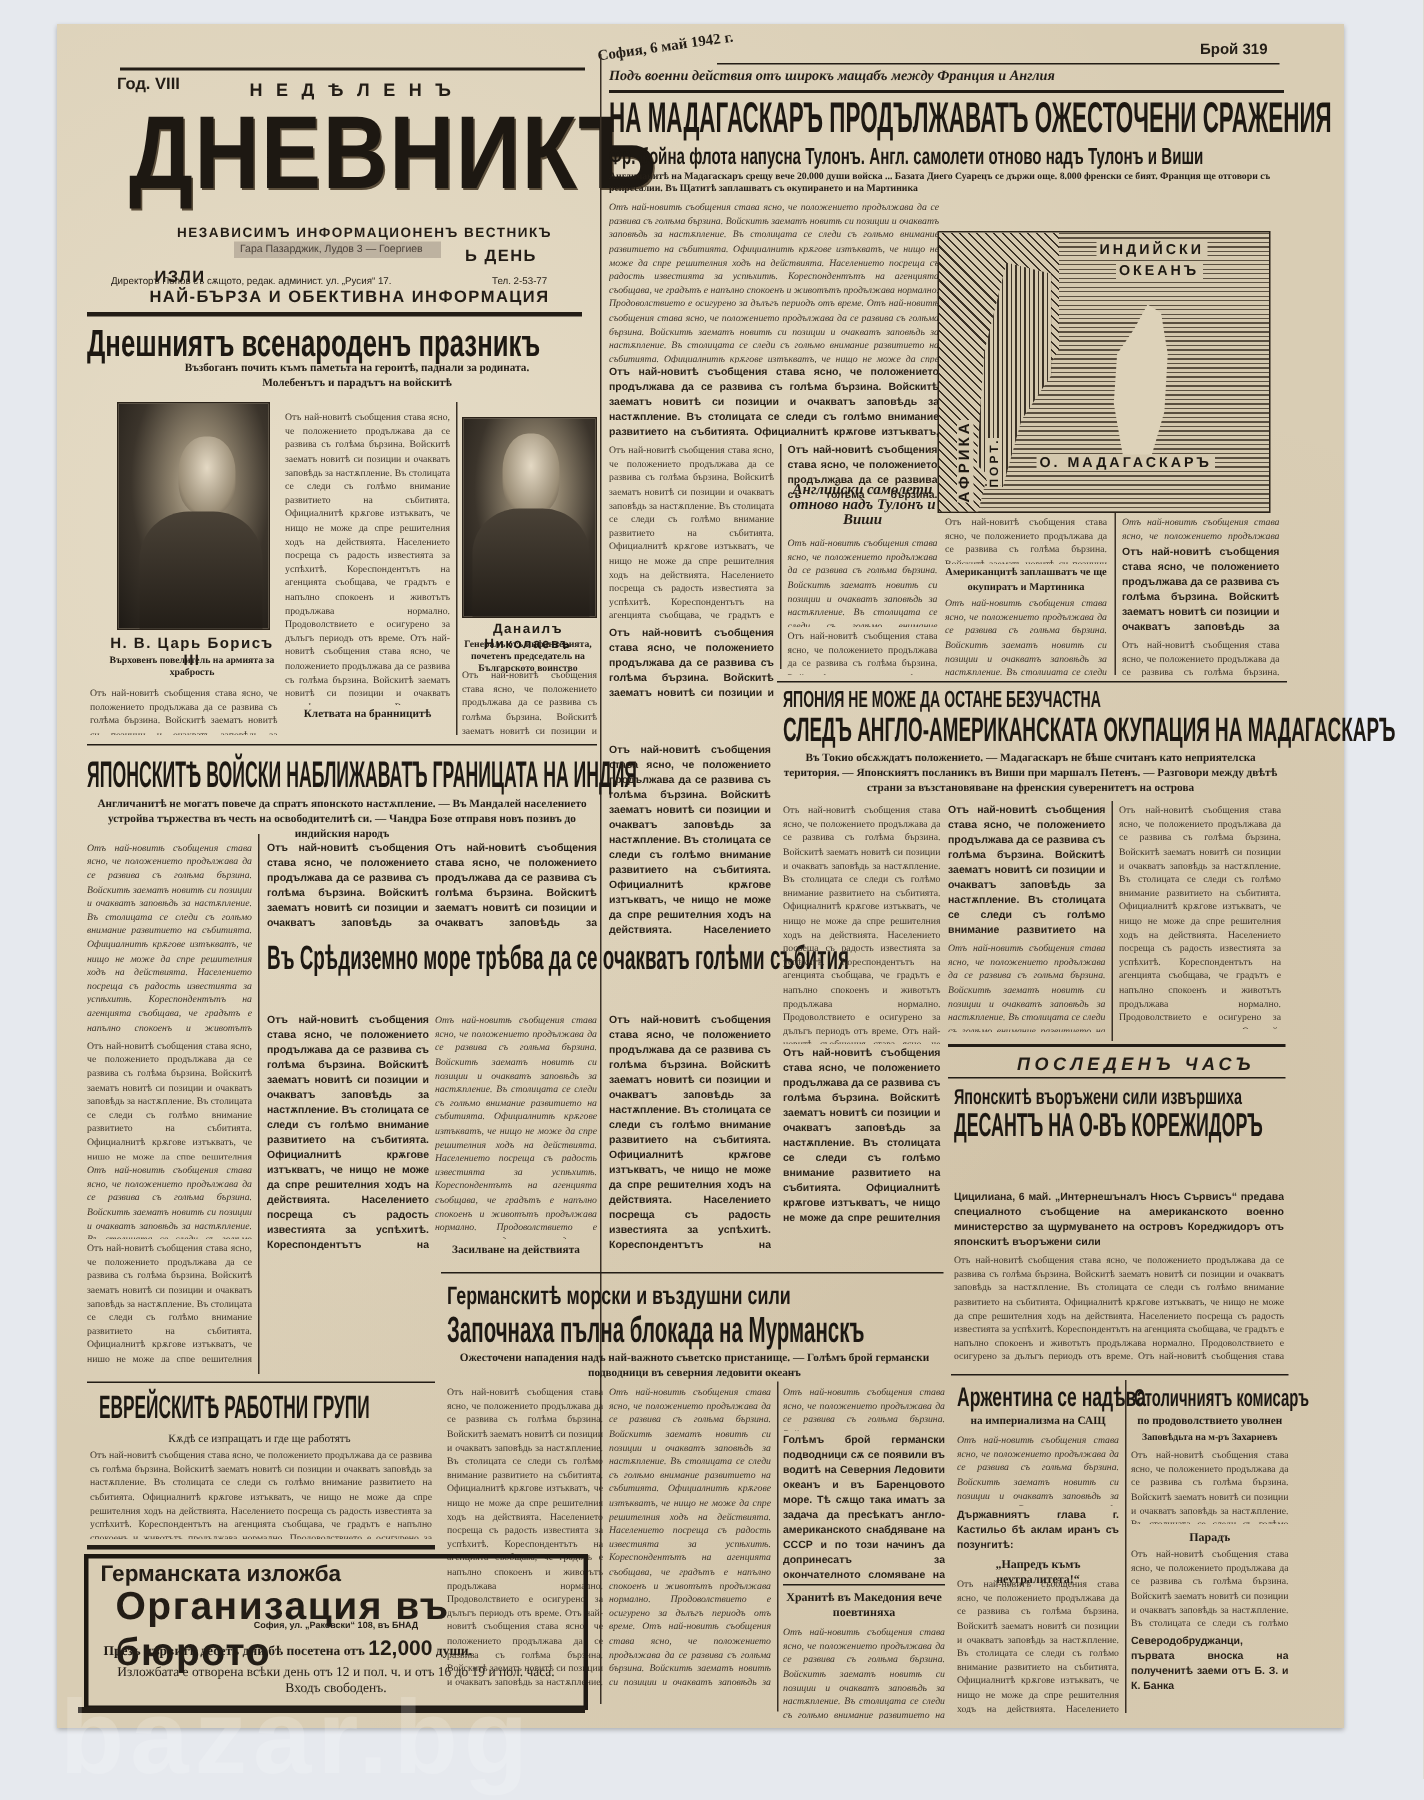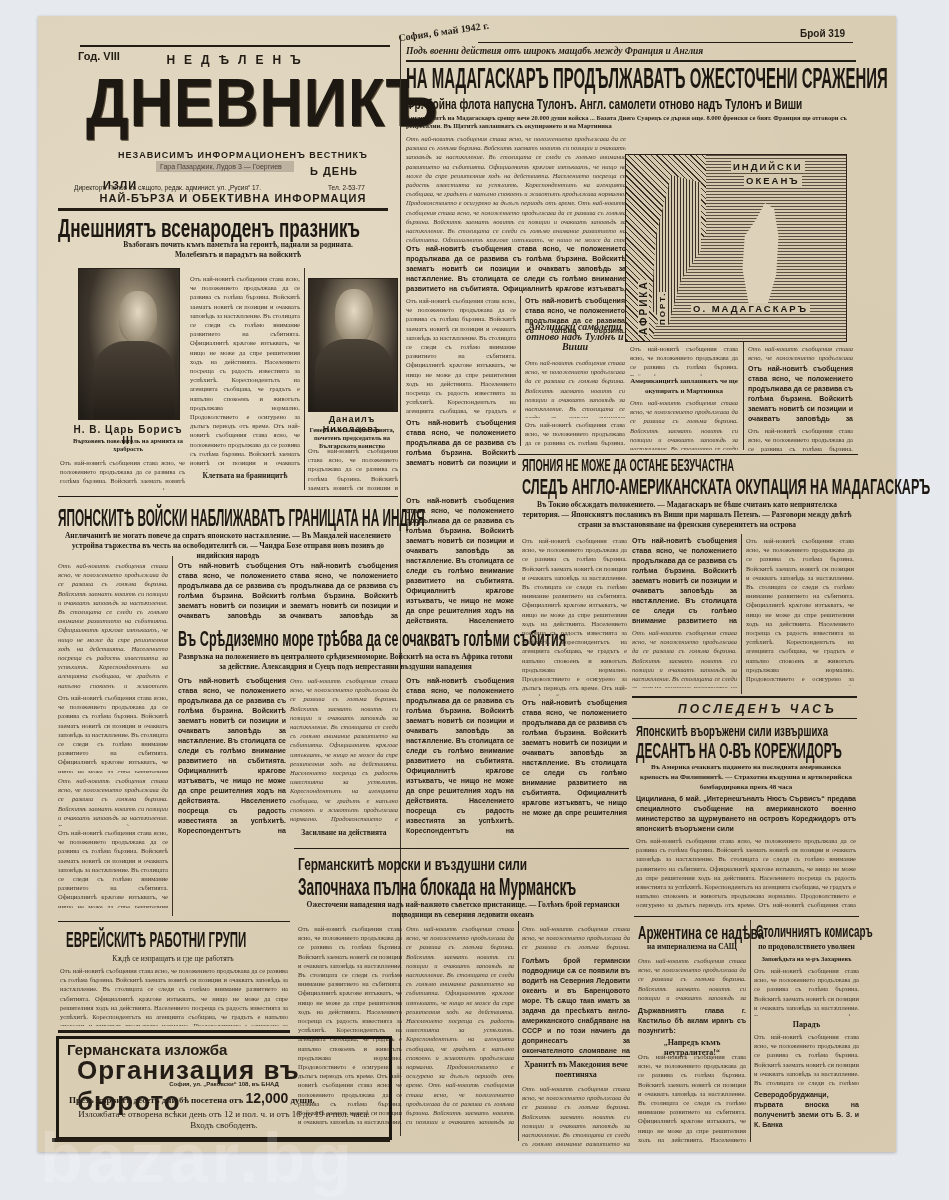--- a/index.html
+++ b/index.html
@@ -185,21 +185,20 @@
   <div class="abs deck" style="left:20px;top:515px;width:340px;">Англичанитѣ не могатъ повече да спратъ японското настѫпление. — Въ Мандалей населението устройва тържества въ честь на освободителитѣ си. — Чандра Бозе отправя новъ позивъ до индийския народъ</div>
   <div class="col ital" style="left:20px;top:545px;width:110px;height:130px;">Отъ най-новитѣ съобщения става ясно, че положението продължава да се развива съ голѣма бързина. Войскитѣ заематъ новитѣ си позиции и очакватъ заповѣдь за настѫпление. Въ столицата се следи съ голѣмо внимание развитието на събитията. Официалнитѣ крѫгове изтъкватъ, че нищо не може да спре решителния ходъ на действията. Населението посреща съ радость известията за успѣхитѣ. Кореспондентътъ на агенцията съобщава, че градътъ е напълно спокоенъ и животътъ продължава нормално. Продоволствието е осигурено за дълъгъ периодъ отъ време. Отъ най-новитѣ съобщения става ясно, че положението продължава да се развива съ голѣма бързина. Войскитѣ заематъ новитѣ си позиции и очакватъ заповѣдь за настѫпление. Въ столицата се следи съ голѣмо внимание развитието на събитията. Официалнитѣ крѫгове изтъкватъ, че нищо не може да спре решителния ходъ на действията. Населението посреща съ радость известията за успѣхитѣ. Кореспондентътъ на агенцията съобщава, че градътъ е напълно спокоенъ и животътъ продължава нормално. Продоволствието е осигурено за дълъгъ периодъ отъ време. Отъ най-новитѣ съобщения става ясно, че положението продължава да се развива съ голѣма бързина. Войскитѣ заематъ новитѣ си позиции и очакватъ заповѣдь за настѫпление. Въ столицата се следи съ голѣмо внимание развитието на събитията. Официалнитѣ крѫгове изтъкватъ, че нищо не може да спре решителния ходъ на действията. Населението посреща съ радость известията за успѣхитѣ. Кореспондентътъ на агенцията съобщава, че градътъ е напълно спокоенъ и животътъ продължава нормално. Продоволствието е осигурено за дълъгъ периодъ отъ време. Отъ най-новитѣ съобщения става ясно, че положението продължава да се развива съ голѣма бързина. Войскитѣ заематъ новитѣ си позиции и очакватъ заповѣдь за настѫпление. Въ столицата се следи съ голѣмо внимание развитието на събитията. Официалнитѣ крѫгове изтъкватъ, че нищо не може да спре решителния ходъ на действията. Населението посреща съ радость известията за успѣхитѣ. Кореспондентътъ на агенцията съобщава, че градътъ е напълно спокоенъ и животътъ продължава нормално. Продоволствието е осигурено за дълъгъ периодъ отъ време. </div>
   <div class="col" style="left:20px;top:677px;width:110px;height:80px;">Отъ най-новитѣ съобщения става ясно, че положението продължава да се развива съ голѣма бързина. Войскитѣ заематъ новитѣ си позиции и очакватъ заповѣдь за настѫпление. Въ столицата се следи съ голѣмо внимание развитието на събитията. Официалнитѣ крѫгове изтъкватъ, че нищо не може да спре решителния ходъ на действията. Населението посреща съ радость известията за успѣхитѣ. Кореспондентътъ на агенцията съобщава, че градътъ е напълно спокоенъ и животътъ продължава нормално. Продоволствието е осигурено за дълъгъ периодъ отъ време. Отъ най-новитѣ съобщения става ясно, че положението продължава да се развива съ голѣма бързина. Войскитѣ заематъ новитѣ си позиции и очакватъ заповѣдь за настѫпление. Въ столицата се следи съ голѣмо внимание развитието на събитията. Официалнитѣ крѫгове изтъкватъ, че нищо не може да спре решителния ходъ на действията. Населението посреща съ радость известията за успѣхитѣ. Кореспондентътъ на агенцията съобщава, че градътъ е напълно спокоенъ и животътъ продължава нормално. Продоволствието е осигурено за дълъгъ периодъ отъ време. Отъ най-новитѣ съобщения става ясно, че положението продължава да се развива съ голѣма бързина. Войскитѣ заематъ новитѣ си позиции и очакватъ заповѣдь за настѫпление. Въ столицата се следи съ голѣмо внимание развитието на събитията. Официалнитѣ крѫгове изтъкватъ, че нищо не може да спре решителния ходъ на действията. Населението посреща съ радость известията за успѣхитѣ. Кореспондентътъ на агенцията съобщава, че градътъ е напълно спокоенъ и животътъ продължава нормално. Продоволствието е осигурено за дълъгъ периодъ отъ време. Отъ най-новитѣ съобщения става ясно, че положението продължава да се развива съ голѣма бързина. Войскитѣ заематъ новитѣ си позиции и очакватъ заповѣдь за настѫпление. Въ столицата се следи съ голѣмо внимание развитието на събитията. Официалнитѣ крѫгове изтъкватъ, че нищо не може да спре решителния ходъ на действията. Населението посреща съ радость известията за успѣхитѣ. Кореспондентътъ на агенцията съобщава, че градътъ е напълно спокоенъ и животътъ продължава нормално. Продоволствието е осигурено за дълъгъ периодъ отъ време. </div>
   <div class="col ital" style="left:20px;top:760px;width:110px;height:50px;">Отъ най-новитѣ съобщения става ясно, че положението продължава да се развива съ голѣма бързина. Войскитѣ заематъ новитѣ си позиции и очакватъ заповѣдь за настѫпление. Въ столицата се следи съ голѣмо внимание развитието на събитията. Официалнитѣ крѫгове изтъкватъ, че нищо не може да спре решителния ходъ на действията. Населението посреща съ радость известията за успѣхитѣ. Кореспондентътъ на агенцията съобщава, че градътъ е напълно спокоенъ и животътъ продължава нормално. Продоволствието е осигурено за дълъгъ периодъ отъ време. Отъ най-новитѣ съобщения става ясно, че положението продължава да се развива съ голѣма бързина. Войскитѣ заематъ новитѣ си позиции и очакватъ заповѣдь за настѫпление. Въ столицата се следи съ голѣмо внимание развитието на събитията. Официалнитѣ крѫгове изтъкватъ, че нищо не може да спре решителния ходъ на действията. Населението посреща съ радость известията за успѣхитѣ. Кореспондентътъ на агенцията съобщава, че градътъ е напълно спокоенъ и животътъ продължава нормално. Продоволствието е осигурено за дълъгъ периодъ отъ време. Отъ най-новитѣ съобщения става ясно, че положението продължава да се развива съ голѣма бързина. Войскитѣ заематъ новитѣ си позиции и очакватъ заповѣдь за настѫпление. Въ столицата се следи съ голѣмо внимание развитието на събитията. Официалнитѣ крѫгове изтъкватъ, че нищо не може да спре решителния ходъ на действията. Населението посреща съ радость известията за успѣхитѣ. Кореспондентътъ на агенцията съобщава, че градътъ е напълно спокоенъ и животътъ продължава нормално. Продоволствието е осигурено за дълъгъ периодъ отъ време. Отъ най-новитѣ съобщения става ясно, че положението продължава да се развива съ голѣма бързина. Войскитѣ заематъ новитѣ си позиции и очакватъ заповѣдь за настѫпление. Въ столицата се следи съ голѣмо внимание развитието на събитията. Официалнитѣ крѫгове изтъкватъ, че нищо не може да спре решителния ходъ на действията. Населението посреща съ радость известията за успѣхитѣ. Кореспондентътъ на агенцията съобщава, че градътъ е напълно спокоенъ и животътъ продължава нормално. Продоволствието е осигурено за дълъгъ периодъ отъ време. </div>
   <div class="col" style="left:20px;top:812px;width:110px;height:80px;">Отъ най-новитѣ съобщения става ясно, че положението продължава да се развива съ голѣма бързина. Войскитѣ заематъ новитѣ си позиции и очакватъ заповѣдь за настѫпление. Въ столицата се следи съ голѣмо внимание развитието на събитията. Официалнитѣ крѫгове изтъкватъ, че нищо не може да спре решителния ходъ на действията. Населението посреща съ радость известията за успѣхитѣ. Кореспондентътъ на агенцията съобщава, че градътъ е напълно спокоенъ и животътъ продължава нормално. Продоволствието е осигурено за дълъгъ периодъ отъ време. Отъ най-новитѣ съобщения става ясно, че положението продължава да се развива съ голѣма бързина. Войскитѣ заематъ новитѣ си позиции и очакватъ заповѣдь за настѫпление. Въ столицата се следи съ голѣмо внимание развитието на събитията. Официалнитѣ крѫгове изтъкватъ, че нищо не може да спре решителния ходъ на действията. Населението посреща съ радость известията за успѣхитѣ. Кореспондентътъ на агенцията съобщава, че градътъ е напълно спокоенъ и животътъ продължава нормално. Продоволствието е осигурено за дълъгъ периодъ отъ време. Отъ най-новитѣ съобщения става ясно, че положението продължава да се развива съ голѣма бързина. Войскитѣ заематъ новитѣ си позиции и очакватъ заповѣдь за настѫпление. Въ столицата се следи съ голѣмо внимание развитието на събитията. Официалнитѣ крѫгове изтъкватъ, че нищо не може да спре решителния ходъ на действията. Населението посреща съ радость известията за успѣхитѣ. Кореспондентътъ на агенцията съобщава, че градътъ е напълно спокоенъ и животътъ продължава нормално. Продоволствието е осигурено за дълъгъ периодъ отъ време. Отъ най-новитѣ съобщения става ясно, че положението продължава да се развива съ голѣма бързина. Войскитѣ заематъ новитѣ си позиции и очакватъ заповѣдь за настѫпление. Въ столицата се следи съ голѣмо внимание развитието на събитията. Официалнитѣ крѫгове изтъкватъ, че нищо не може да спре решителния ходъ на действията. Населението посреща съ радость известията за успѣхитѣ. Кореспондентътъ на агенцията съобщава, че градътъ е напълно спокоенъ и животътъ продължава нормално. Продоволствието е осигурено за дълъгъ периодъ отъ време. </div>
   <div class="col bold" style="left:140px;top:545px;width:108px;height:60px;">Отъ най-новитѣ съобщения става ясно, че положението продължава да се развива съ голѣма бързина. Войскитѣ заематъ новитѣ си позиции и очакватъ заповѣдь за настѫпление. Въ столицата се следи съ голѣмо внимание развитието на събитията. Официалнитѣ крѫгове изтъкватъ, че нищо не може да спре решителния ходъ на действията. Населението посреща съ радость известията за успѣхитѣ. Кореспондентътъ на агенцията съобщава, че градътъ е напълно спокоенъ и животътъ продължава нормално. Продоволствието е осигурено за дълъгъ периодъ отъ време. Отъ най-новитѣ съобщения става ясно, че положението продължава да се развива съ голѣма бързина. Войскитѣ заематъ новитѣ си позиции и очакватъ заповѣдь за настѫпление. Въ столицата се следи съ голѣмо внимание развитието на събитията. Официалнитѣ крѫгове изтъкватъ, че нищо не може да спре решителния ходъ на действията. Населението посреща съ радость известията за успѣхитѣ. Кореспондентътъ на агенцията съобщава, че градътъ е напълно спокоенъ и животътъ продължава нормално. Продоволствието е осигурено за дълъгъ периодъ отъ време. Отъ най-новитѣ съобщения става ясно, че положението продължава да се развива съ голѣма бързина. Войскитѣ заематъ новитѣ си позиции и очакватъ заповѣдь за настѫпление. Въ столицата се следи съ голѣмо внимание развитието на събитията. Официалнитѣ крѫгове изтъкватъ, че нищо не може да спре решителния ходъ на действията. Населението посреща съ радость известията за успѣхитѣ. Кореспондентътъ на агенцията съобщава, че градътъ е напълно спокоенъ и животътъ продължава нормално. Продоволствието е осигурено за дълъгъ периодъ отъ време. Отъ най-новитѣ съобщения става ясно, че положението продължава да се развива съ голѣма бързина. Войскитѣ заематъ новитѣ си позиции и очакватъ заповѣдь за настѫпление. Въ столицата се следи съ голѣмо внимание развитието на събитията. Официалнитѣ крѫгове изтъкватъ, че нищо не може да спре решителния ходъ на действията. Населението посреща съ радость известията за успѣхитѣ. Кореспондентътъ на агенцията съобщава, че градътъ е напълно спокоенъ и животътъ продължава нормално. Продоволствието е осигурено за дълъгъ периодъ отъ време. </div>
   <div class="col bold" style="left:252px;top:545px;width:108px;height:60px;">Отъ най-новитѣ съобщения става ясно, че положението продължава да се развива съ голѣма бързина. Войскитѣ заематъ новитѣ си позиции и очакватъ заповѣдь за настѫпление. Въ столицата се следи съ голѣмо внимание развитието на събитията. Официалнитѣ крѫгове изтъкватъ, че нищо не може да спре решителния ходъ на действията. Населението посреща съ радость известията за успѣхитѣ. Кореспондентътъ на агенцията съобщава, че градътъ е напълно спокоенъ и животътъ продължава нормално. Продоволствието е осигурено за дълъгъ периодъ отъ време. Отъ най-новитѣ съобщения става ясно, че положението продължава да се развива съ голѣма бързина. Войскитѣ заематъ новитѣ си позиции и очакватъ заповѣдь за настѫпление. Въ столицата се следи съ голѣмо внимание развитието на събитията. Официалнитѣ крѫгове изтъкватъ, че нищо не може да спре решителния ходъ на действията. Населението посреща съ радость известията за успѣхитѣ. Кореспондентътъ на агенцията съобщава, че градътъ е напълно спокоенъ и животътъ продължава нормално. Продоволствието е осигурено за дълъгъ периодъ отъ време. Отъ най-новитѣ съобщения става ясно, че положението продължава да се развива съ голѣма бързина. Войскитѣ заематъ новитѣ си позиции и очакватъ заповѣдь за настѫпление. Въ столицата се следи съ голѣмо внимание развитието на събитията. Официалнитѣ крѫгове изтъкватъ, че нищо не може да спре решителния ходъ на действията. Населението посреща съ радость известията за успѣхитѣ. Кореспондентътъ на агенцията съобщава, че градътъ е напълно спокоенъ и животътъ продължава нормално. Продоволствието е осигурено за дълъгъ периодъ отъ време. Отъ най-новитѣ съобщения става ясно, че положението продължава да се развива съ голѣма бързина. Войскитѣ заематъ новитѣ си позиции и очакватъ заповѣдь за настѫпление. Въ столицата се следи съ голѣмо внимание развитието на събитията. Официалнитѣ крѫгове изтъкватъ, че нищо не може да спре решителния ходъ на действията. Населението посреща съ радость известията за успѣхитѣ. Кореспондентътъ на агенцията съобщава, че градътъ е напълно спокоенъ и животътъ продължава нормално. Продоволствието е осигурено за дълъгъ периодъ отъ време. </div>
   <div class="vrule" style="left:134px;top:540px;height:360px;"></div>
 
   <div class="abs hl-cond" style="left:140px;top:610px;font-size:18px;transform:scaleX(0.7) scaleY(1.25);">Въ Срѣдиземно море трѣбва да се очакватъ голѣми събития</div>
-  <div class="abs deck" style="left:140px;top:636px;width:335px;">Развръзка на положението въ централното срѣдиземноморие. Войскитѣ на оста въ Африка готови за действие. Александрия и Суецъ подъ непрестанни въздушни нападения</div>
   <div class="col bold" style="left:140px;top:660px;width:108px;height:160px;">Отъ най-новитѣ съобщения става ясно, че положението продължава да се развива съ голѣма бързина. Войскитѣ заематъ новитѣ си позиции и очакватъ заповѣдь за настѫпление. Въ столицата се следи съ голѣмо внимание развитието на събитията. Официалнитѣ крѫгове изтъкватъ, че нищо не може да спре решителния ходъ на действията. Населението посреща съ радость известията за успѣхитѣ. Кореспондентътъ на агенцията съобщава, че градътъ е напълно спокоенъ и животътъ продължава нормално. Продоволствието е осигурено за дълъгъ периодъ отъ време. Отъ най-новитѣ съобщения става ясно, че положението продължава да се развива съ голѣма бързина. Войскитѣ заематъ новитѣ си позиции и очакватъ заповѣдь за настѫпление. Въ столицата се следи съ голѣмо внимание развитието на събитията. Официалнитѣ крѫгове изтъкватъ, че нищо не може да спре решителния ходъ на действията. Населението посреща съ радость известията за успѣхитѣ. Кореспондентътъ на агенцията съобщава, че градътъ е напълно спокоенъ и животътъ продължава нормално. Продоволствието е осигурено за дълъгъ периодъ отъ време. Отъ най-новитѣ съобщения става ясно, че положението продължава да се развива съ голѣма бързина. Войскитѣ заематъ новитѣ си позиции и очакватъ заповѣдь за настѫпление. Въ столицата се следи съ голѣмо внимание развитието на събитията. Официалнитѣ крѫгове изтъкватъ, че нищо не може да спре решителния ходъ на действията. Населението посреща съ радость известията за успѣхитѣ. Кореспондентътъ на агенцията съобщава, че градътъ е напълно спокоенъ и животътъ продължава нормално. Продоволствието е осигурено за дълъгъ периодъ отъ време. Отъ най-новитѣ съобщения става ясно, че положението продължава да се развива съ голѣма бързина. Войскитѣ заематъ новитѣ си позиции и очакватъ заповѣдь за настѫпление. Въ столицата се следи съ голѣмо внимание развитието на събитията. Официалнитѣ крѫгове изтъкватъ, че нищо не може да спре решителния ходъ на действията. Населението посреща съ радость известията за успѣхитѣ. Кореспондентътъ на агенцията съобщава, че градътъ е напълно спокоенъ и животътъ продължава нормално. Продоволствието е осигурено за дълъгъ периодъ отъ време. </div>
   <div class="col ital" style="left:252px;top:660px;width:108px;height:150px;">Отъ най-новитѣ съобщения става ясно, че положението продължава да се развива съ голѣма бързина. Войскитѣ заематъ новитѣ си позиции и очакватъ заповѣдь за настѫпление. Въ столицата се следи съ голѣмо внимание развитието на събитията. Официалнитѣ крѫгове изтъкватъ, че нищо не може да спре решителния ходъ на действията. Населението посреща съ радость известията за успѣхитѣ. Кореспондентътъ на агенцията съобщава, че градътъ е напълно спокоенъ и животътъ продължава нормално. Продоволствието е осигурено за дълъгъ периодъ отъ време. Отъ най-новитѣ съобщения става ясно, че положението продължава да се развива съ голѣма бързина. Войскитѣ заематъ новитѣ си позиции и очакватъ заповѣдь за настѫпление. Въ столицата се следи съ голѣмо внимание развитието на събитията. Официалнитѣ крѫгове изтъкватъ, че нищо не може да спре решителния ходъ на действията. Населението посреща съ радость известията за успѣхитѣ. Кореспондентътъ на агенцията съобщава, че градътъ е напълно спокоенъ и животътъ продължава нормално. Продоволствието е осигурено за дълъгъ периодъ отъ време. Отъ най-новитѣ съобщения става ясно, че положението продължава да се развива съ голѣма бързина. Войскитѣ заематъ новитѣ си позиции и очакватъ заповѣдь за настѫпление. Въ столицата се следи съ голѣмо внимание развитието на събитията. Официалнитѣ крѫгове изтъкватъ, че нищо не може да спре решителния ходъ на действията. Населението посреща съ радость известията за успѣхитѣ. Кореспондентътъ на агенцията съобщава, че градътъ е напълно спокоенъ и животътъ продължава нормално. Продоволствието е осигурено за дълъгъ периодъ отъ време. Отъ най-новитѣ съобщения става ясно, че положението продължава да се развива съ голѣма бързина. Войскитѣ заематъ новитѣ си позиции и очакватъ заповѣдь за настѫпление. Въ столицата се следи съ голѣмо внимание развитието на събитията. Официалнитѣ крѫгове изтъкватъ, че нищо не може да спре решителния ходъ на действията. Населението посреща съ радость известията за успѣхитѣ. Кореспондентътъ на агенцията съобщава, че градътъ е напълно спокоенъ и животътъ продължава нормално. Продоволствието е осигурено за дълъгъ периодъ отъ време. </div>
   <div class="abs deck" style="left:252px;top:812px;width:108px;font-size:7.5px;">Засилване на действията</div>
   <div class="col bold" style="left:368px;top:660px;width:108px;height:160px;">Отъ най-новитѣ съобщения става ясно, че положението продължава да се развива съ голѣма бързина. Войскитѣ заематъ новитѣ си позиции и очакватъ заповѣдь за настѫпление. Въ столицата се следи съ голѣмо внимание развитието на събитията. Официалнитѣ крѫгове изтъкватъ, че нищо не може да спре решителния ходъ на действията. Населението посреща съ радость известията за успѣхитѣ. Кореспондентътъ на агенцията съобщава, че градътъ е напълно спокоенъ и животътъ продължава нормално. Продоволствието е осигурено за дълъгъ периодъ отъ време. Отъ най-новитѣ съобщения става ясно, че положението продължава да се развива съ голѣма бързина. Войскитѣ заематъ новитѣ си позиции и очакватъ заповѣдь за настѫпление. Въ столицата се следи съ голѣмо внимание развитието на събитията. Официалнитѣ крѫгове изтъкватъ, че нищо не може да спре решителния ходъ на действията. Населението посреща съ радость известията за успѣхитѣ. Кореспондентътъ на агенцията съобщава, че градътъ е напълно спокоенъ и животътъ продължава нормално. Продоволствието е осигурено за дълъгъ периодъ отъ време. Отъ най-новитѣ съобщения става ясно, че положението продължава да се развива съ голѣма бързина. Войскитѣ заематъ новитѣ си позиции и очакватъ заповѣдь за настѫпление. Въ столицата се следи съ голѣмо внимание развитието на събитията. Официалнитѣ крѫгове изтъкватъ, че нищо не може да спре решителния ходъ на действията. Населението посреща съ радость известията за успѣхитѣ. Кореспондентътъ на агенцията съобщава, че градътъ е напълно спокоенъ и животътъ продължава нормално. Продоволствието е осигурено за дълъгъ периодъ отъ време. Отъ най-новитѣ съобщения става ясно, че положението продължава да се развива съ голѣма бързина. Войскитѣ заематъ новитѣ си позиции и очакватъ заповѣдь за настѫпление. Въ столицата се следи съ голѣмо внимание развитието на събитията. Официалнитѣ крѫгове изтъкватъ, че нищо не може да спре решителния ходъ на действията. Населението посреща съ радость известията за успѣхитѣ. Кореспондентътъ на агенцията съобщава, че градътъ е напълно спокоенъ и животътъ продължава нормално. Продоволствието е осигурено за дълъгъ периодъ отъ време. </div>
 
   <div class="col bold" style="left:368px;top:480px;width:108px;height:128px;">Отъ най-новитѣ съобщения става ясно, че положението продължава да се развива съ голѣма бързина. Войскитѣ заематъ новитѣ си позиции и очакватъ заповѣдь за настѫпление. Въ столицата се следи съ голѣмо внимание развитието на събитията. Официалнитѣ крѫгове изтъкватъ, че нищо не може да спре решителния ходъ на действията. Населението посреща съ радость известията за успѣхитѣ. Кореспондентътъ на агенцията съобщава, че градътъ е напълно спокоенъ и животътъ продължава нормално. Продоволствието е осигурено за дълъгъ периодъ отъ време. Отъ най-новитѣ съобщения става ясно, че положението продължава да се развива съ голѣма бързина. Войскитѣ заематъ новитѣ си позиции и очакватъ заповѣдь за настѫпление. Въ столицата се следи съ голѣмо внимание развитието на събитията. Официалнитѣ крѫгове изтъкватъ, че нищо не може да спре решителния ходъ на действията. Населението посреща съ радость известията за успѣхитѣ. Кореспондентътъ на агенцията съобщава, че градътъ е напълно спокоенъ и животътъ продължава нормално. Продоволствието е осигурено за дълъгъ периодъ отъ време. Отъ най-новитѣ съобщения става ясно, че положението продължава да се развива съ голѣма бързина. Войскитѣ заематъ новитѣ си позиции и очакватъ заповѣдь за настѫпление. Въ столицата се следи съ голѣмо внимание развитието на събитията. Официалнитѣ крѫгове изтъкватъ, че нищо не може да спре решителния ходъ на действията. Населението посреща съ радость известията за успѣхитѣ. Кореспондентътъ на агенцията съобщава, че градътъ е напълно спокоенъ и животътъ продължава нормално. Продоволствието е осигурено за дълъгъ периодъ отъ време. Отъ най-новитѣ съобщения става ясно, че положението продължава да се развива съ голѣма бързина. Войскитѣ заематъ новитѣ си позиции и очакватъ заповѣдь за настѫпление. Въ столицата се следи съ голѣмо внимание развитието на събитията. Официалнитѣ крѫгове изтъкватъ, че нищо не може да спре решителния ходъ на действията. Населението посреща съ радость известията за успѣхитѣ. Кореспондентътъ на агенцията съобщава, че градътъ е напълно спокоенъ и животътъ продължава нормално. Продоволствието е осигурено за дълъгъ периодъ отъ време. </div>
 
   <div class="rule" style="left:480px;top:438px;width:340px;height:1px;"></div>
   <div class="abs hl-cond" style="left:484px;top:441px;font-size:13px;transform:scaleX(0.72) scaleY(1.2);">ЯПОНИЯ НЕ МОЖЕ ДА ОСТАНЕ БЕЗУЧАСТНА</div>
   <div class="abs hl-cond" style="left:484px;top:458px;font-size:18px;transform:scaleX(0.7) scaleY(1.25);">СЛЕДЪ АНГЛО-АМЕРИКАНСКАТА ОКУПАЦИЯ НА МАДАГАСКАРЪ</div>
@@ -209,21 +208,20 @@
   <div class="col ital" style="left:594px;top:612px;width:105px;height:60px;">Отъ най-новитѣ съобщения става ясно, че положението продължава да се развива съ голѣма бързина. Войскитѣ заематъ новитѣ си позиции и очакватъ заповѣдь за настѫпление. Въ столицата се следи съ голѣмо внимание развитието на събитията. Официалнитѣ крѫгове изтъкватъ, че нищо не може да спре решителния ходъ на действията. Населението посреща съ радость известията за успѣхитѣ. Кореспондентътъ на агенцията съобщава, че градътъ е напълно спокоенъ и животътъ продължава нормално. Продоволствието е осигурено за дълъгъ периодъ отъ време. Отъ най-новитѣ съобщения става ясно, че положението продължава да се развива съ голѣма бързина. Войскитѣ заематъ новитѣ си позиции и очакватъ заповѣдь за настѫпление. Въ столицата се следи съ голѣмо внимание развитието на събитията. Официалнитѣ крѫгове изтъкватъ, че нищо не може да спре решителния ходъ на действията. Населението посреща съ радость известията за успѣхитѣ. Кореспондентътъ на агенцията съобщава, че градътъ е напълно спокоенъ и животътъ продължава нормално. Продоволствието е осигурено за дълъгъ периодъ отъ време. Отъ най-новитѣ съобщения става ясно, че положението продължава да се развива съ голѣма бързина. Войскитѣ заематъ новитѣ си позиции и очакватъ заповѣдь за настѫпление. Въ столицата се следи съ голѣмо внимание развитието на събитията. Официалнитѣ крѫгове изтъкватъ, че нищо не може да спре решителния ходъ на действията. Населението посреща съ радость известията за успѣхитѣ. Кореспондентътъ на агенцията съобщава, че градътъ е напълно спокоенъ и животътъ продължава нормално. Продоволствието е осигурено за дълъгъ периодъ отъ време. Отъ най-новитѣ съобщения става ясно, че положението продължава да се развива съ голѣма бързина. Войскитѣ заематъ новитѣ си позиции и очакватъ заповѣдь за настѫпление. Въ столицата се следи съ голѣмо внимание развитието на събитията. Официалнитѣ крѫгове изтъкватъ, че нищо не може да спре решителния ходъ на действията. Населението посреща съ радость известията за успѣхитѣ. Кореспондентътъ на агенцията съобщава, че градътъ е напълно спокоенъ и животътъ продължава нормално. Продоволствието е осигурено за дълъгъ периодъ отъ време. </div>
   <div class="vrule" style="left:703px;top:518px;height:160px;"></div>
   <div class="col" style="left:708px;top:520px;width:108px;height:150px;">Отъ най-новитѣ съобщения става ясно, че положението продължава да се развива съ голѣма бързина. Войскитѣ заематъ новитѣ си позиции и очакватъ заповѣдь за настѫпление. Въ столицата се следи съ голѣмо внимание развитието на събитията. Официалнитѣ крѫгове изтъкватъ, че нищо не може да спре решителния ходъ на действията. Населението посреща съ радость известията за успѣхитѣ. Кореспондентътъ на агенцията съобщава, че градътъ е напълно спокоенъ и животътъ продължава нормално. Продоволствието е осигурено за дълъгъ периодъ отъ време. Отъ най-новитѣ съобщения става ясно, че положението продължава да се развива съ голѣма бързина. Войскитѣ заематъ новитѣ си позиции и очакватъ заповѣдь за настѫпление. Въ столицата се следи съ голѣмо внимание развитието на събитията. Официалнитѣ крѫгове изтъкватъ, че нищо не може да спре решителния ходъ на действията. Населението посреща съ радость известията за успѣхитѣ. Кореспондентътъ на агенцията съобщава, че градътъ е напълно спокоенъ и животътъ продължава нормално. Продоволствието е осигурено за дълъгъ периодъ отъ време. Отъ най-новитѣ съобщения става ясно, че положението продължава да се развива съ голѣма бързина. Войскитѣ заематъ новитѣ си позиции и очакватъ заповѣдь за настѫпление. Въ столицата се следи съ голѣмо внимание развитието на събитията. Официалнитѣ крѫгове изтъкватъ, че нищо не може да спре решителния ходъ на действията. Населението посреща съ радость известията за успѣхитѣ. Кореспондентътъ на агенцията съобщава, че градътъ е напълно спокоенъ и животътъ продължава нормално. Продоволствието е осигурено за дълъгъ периодъ отъ време. Отъ най-новитѣ съобщения става ясно, че положението продължава да се развива съ голѣма бързина. Войскитѣ заематъ новитѣ си позиции и очакватъ заповѣдь за настѫпление. Въ столицата се следи съ голѣмо внимание развитието на събитията. Официалнитѣ крѫгове изтъкватъ, че нищо не може да спре решителния ходъ на действията. Населението посреща съ радость известията за успѣхитѣ. Кореспондентътъ на агенцията съобщава, че градътъ е напълно спокоенъ и животътъ продължава нормално. Продоволствието е осигурено за дълъгъ периодъ отъ време. </div>
   <div class="col bold" style="left:484px;top:682px;width:105px;height:120px;">Отъ най-новитѣ съобщения става ясно, че положението продължава да се развива съ голѣма бързина. Войскитѣ заематъ новитѣ си позиции и очакватъ заповѣдь за настѫпление. Въ столицата се следи съ голѣмо внимание развитието на събитията. Официалнитѣ крѫгове изтъкватъ, че нищо не може да спре решителния ходъ на действията. Населението посреща съ радость известията за успѣхитѣ. Кореспондентътъ на агенцията съобщава, че градътъ е напълно спокоенъ и животътъ продължава нормално. Продоволствието е осигурено за дълъгъ периодъ отъ време. Отъ най-новитѣ съобщения става ясно, че положението продължава да се развива съ голѣма бързина. Войскитѣ заематъ новитѣ си позиции и очакватъ заповѣдь за настѫпление. Въ столицата се следи съ голѣмо внимание развитието на събитията. Официалнитѣ крѫгове изтъкватъ, че нищо не може да спре решителния ходъ на действията. Населението посреща съ радость известията за успѣхитѣ. Кореспондентътъ на агенцията съобщава, че градътъ е напълно спокоенъ и животътъ продължава нормално. Продоволствието е осигурено за дълъгъ периодъ отъ време. Отъ най-новитѣ съобщения става ясно, че положението продължава да се развива съ голѣма бързина. Войскитѣ заематъ новитѣ си позиции и очакватъ заповѣдь за настѫпление. Въ столицата се следи съ голѣмо внимание развитието на събитията. Официалнитѣ крѫгове изтъкватъ, че нищо не може да спре решителния ходъ на действията. Населението посреща съ радость известията за успѣхитѣ. Кореспондентътъ на агенцията съобщава, че градътъ е напълно спокоенъ и животътъ продължава нормално. Продоволствието е осигурено за дълъгъ периодъ отъ време. Отъ най-новитѣ съобщения става ясно, че положението продължава да се развива съ голѣма бързина. Войскитѣ заематъ новитѣ си позиции и очакватъ заповѣдь за настѫпление. Въ столицата се следи съ голѣмо внимание развитието на събитията. Официалнитѣ крѫгове изтъкватъ, че нищо не може да спре решителния ходъ на действията. Населението посреща съ радость известията за успѣхитѣ. Кореспондентътъ на агенцията съобщава, че градътъ е напълно спокоенъ и животътъ продължава нормално. Продоволствието е осигурено за дълъгъ периодъ отъ време. </div>
 
   <div class="rule" style="left:594px;top:680px;width:225px;height:2px;"></div>
   <div class="abs" style="left:640px;top:686px;font-family:'Liberation Sans',sans-serif;font-weight:bold;font-style:italic;font-size:12px;letter-spacing:3px;">ПОСЛЕДЕНЪ ЧАСЪ</div>
   <div class="rule" style="left:594px;top:702px;width:225px;height:1px;"></div>
   <div class="abs hl-cond" style="left:598px;top:707px;font-size:12px;transform:scaleX(0.8) scaleY(1.2);">Японскитѣ въоръжени сили извършиха</div>
   <div class="abs hl-cond" style="left:598px;top:722px;font-size:17px;transform:scaleX(0.7) scaleY(1.3);">ДЕСАНТЪ НА О-ВЪ КОРЕЖИДОРЪ</div>
-  <div class="abs deck" style="left:598px;top:746px;width:220px;font-size:7px;">Въ Америка очакватъ падането на последната американска крепость на Филипинитѣ. — Страхотна въздушна и артилерийска бомбардировка презъ 48 часа</div>
   <div class="col bold" style="left:598px;top:778px;width:220px;height:40px;">Цицилиана, 6 май. „Интернешъналъ Нюсъ Сървисъ“ предава специалното съобщение на американското военно министерство за щурмуването на островъ Кореджидоръ отъ японскитѣ въоръжени сили</div>
   <div class="col" style="left:598px;top:820px;width:220px;height:72px;">Отъ най-новитѣ съобщения става ясно, че положението продължава да се развива съ голѣма бързина. Войскитѣ заематъ новитѣ си позиции и очакватъ заповѣдь за настѫпление. Въ столицата се следи съ голѣмо внимание развитието на събитията. Официалнитѣ крѫгове изтъкватъ, че нищо не може да спре решителния ходъ на действията. Населението посреща съ радость известията за успѣхитѣ. Кореспондентътъ на агенцията съобщава, че градътъ е напълно спокоенъ и животътъ продължава нормално. Продоволствието е осигурено за дълъгъ периодъ отъ време. Отъ най-новитѣ съобщения става ясно, че положението продължава да се развива съ голѣма бързина. Войскитѣ заематъ новитѣ си позиции и очакватъ заповѣдь за настѫпление. Въ столицата се следи съ голѣмо внимание развитието на събитията. Официалнитѣ крѫгове изтъкватъ, че нищо не може да спре решителния ходъ на действията. Населението посреща съ радость известията за успѣхитѣ. Кореспондентътъ на агенцията съобщава, че градътъ е напълно спокоенъ и животътъ продължава нормално. Продоволствието е осигурено за дълъгъ периодъ отъ време. Отъ най-новитѣ съобщения става ясно, че положението продължава да се развива съ голѣма бързина. Войскитѣ заематъ новитѣ си позиции и очакватъ заповѣдь за настѫпление. Въ столицата се следи съ голѣмо внимание развитието на събитията. Официалнитѣ крѫгове изтъкватъ, че нищо не може да спре решителния ходъ на действията. Населението посреща съ радость известията за успѣхитѣ. Кореспондентътъ на агенцията съобщава, че градътъ е напълно спокоенъ и животътъ продължава нормално. Продоволствието е осигурено за дълъгъ периодъ отъ време. Отъ най-новитѣ съобщения става ясно, че положението продължава да се развива съ голѣма бързина. Войскитѣ заематъ новитѣ си позиции и очакватъ заповѣдь за настѫпление. Въ столицата се следи съ голѣмо внимание развитието на събитията. Официалнитѣ крѫгове изтъкватъ, че нищо не може да спре решителния ходъ на действията. Населението посреща съ радость известията за успѣхитѣ. Кореспондентътъ на агенцията съобщава, че градътъ е напълно спокоенъ и животътъ продължава нормално. Продоволствието е осигурено за дълъгъ периодъ отъ време. </div>
 
   <div class="rule" style="left:256px;top:832px;width:335px;height:1px;"></div>
   <div class="abs hl-cond" style="left:260px;top:838px;font-size:14px;transform:scaleX(0.85) scaleY(1.2);">Германскитѣ морски и въздушни сили</div>
   <div class="abs hl-cond" style="left:260px;top:857px;font-size:18px;transform:scaleX(0.76) scaleY(1.35);">Започнаха пълна блокада на Мурманскъ</div>
   <div class="abs deck" style="left:260px;top:884px;width:330px;">Ожесточени нападения надъ най-важното съветско пристанище. — Голѣмъ брой германски подводници въ северния ледовити океанъ</div>
   <div class="col" style="left:260px;top:908px;width:104px;height:200px;">Отъ най-новитѣ съобщения става ясно, че положението продължава да се развива съ голѣма бързина. Войскитѣ заематъ новитѣ си позиции и очакватъ заповѣдь за настѫпление. Въ столицата се следи съ голѣмо внимание развитието на събитията. Официалнитѣ крѫгове изтъкватъ, че нищо не може да спре решителния ходъ на действията. Населението посреща съ радость известията за успѣхитѣ. Кореспондентътъ на агенцията съобщава, че градътъ е напълно спокоенъ и животътъ продължава нормално. Продоволствието е осигурено за дълъгъ периодъ отъ време. Отъ най-новитѣ съобщения става ясно, че положението продължава да се развива съ голѣма бързина. Войскитѣ заематъ новитѣ си позиции и очакватъ заповѣдь за настѫпление. Въ столицата се следи съ голѣмо внимание развитието на събитията. Официалнитѣ крѫгове изтъкватъ, че нищо не може да спре решителния ходъ на действията. Населението посреща съ радость известията за успѣхитѣ. Кореспондентътъ на агенцията съобщава, че градътъ е напълно спокоенъ и животътъ продължава нормално. Продоволствието е осигурено за дълъгъ периодъ отъ време. Отъ най-новитѣ съобщения става ясно, че положението продължава да се развива съ голѣма бързина. Войскитѣ заематъ новитѣ си позиции и очакватъ заповѣдь за настѫпление. Въ столицата се следи съ голѣмо внимание развитието на събитията. Официалнитѣ крѫгове изтъкватъ, че нищо не може да спре решителния ходъ на действията. Населението посреща съ радость известията за успѣхитѣ. Кореспондентътъ на агенцията съобщава, че градътъ е напълно спокоенъ и животътъ продължава нормално. Продоволствието е осигурено за дълъгъ периодъ отъ време. Отъ най-новитѣ съобщения става ясно, че положението продължава да се развива съ голѣма бързина. Войскитѣ заематъ новитѣ си позиции и очакватъ заповѣдь за настѫпление. Въ столицата се следи съ голѣмо внимание развитието на събитията. Официалнитѣ крѫгове изтъкватъ, че нищо не може да спре решителния ходъ на действията. Населението посреща съ радость известията за успѣхитѣ. Кореспондентътъ на агенцията съобщава, че градътъ е напълно спокоенъ и животътъ продължава нормално. Продоволствието е осигурено за дълъгъ периодъ отъ време. </div>
   <div class="col ital" style="left:368px;top:908px;width:108px;height:200px;">Отъ най-новитѣ съобщения става ясно, че положението продължава да се развива съ голѣма бързина. Войскитѣ заематъ новитѣ си позиции и очакватъ заповѣдь за настѫпление. Въ столицата се следи съ голѣмо внимание развитието на събитията. Официалнитѣ крѫгове изтъкватъ, че нищо не може да спре решителния ходъ на действията. Населението посреща съ радость известията за успѣхитѣ. Кореспондентътъ на агенцията съобщава, че градътъ е напълно спокоенъ и животътъ продължава нормално. Продоволствието е осигурено за дълъгъ периодъ отъ време. Отъ най-новитѣ съобщения става ясно, че положението продължава да се развива съ голѣма бързина. Войскитѣ заематъ новитѣ си позиции и очакватъ заповѣдь за настѫпление. Въ столицата се следи съ голѣмо внимание развитието на събитията. Официалнитѣ крѫгове изтъкватъ, че нищо не може да спре решителния ходъ на действията. Населението посреща съ радость известията за успѣхитѣ. Кореспондентътъ на агенцията съобщава, че градътъ е напълно спокоенъ и животътъ продължава нормално. Продоволствието е осигурено за дълъгъ периодъ отъ време. Отъ най-новитѣ съобщения става ясно, че положението продължава да се развива съ голѣма бързина. Войскитѣ заематъ новитѣ си позиции и очакватъ заповѣдь за настѫпление. Въ столицата се следи съ голѣмо внимание развитието на събитията. Официалнитѣ крѫгове изтъкватъ, че нищо не може да спре решителния ходъ на действията. Населението посреща съ радость известията за успѣхитѣ. Кореспондентътъ на агенцията съобщава, че градътъ е напълно спокоенъ и животътъ продължава нормално. Продоволствието е осигурено за дълъгъ периодъ отъ време. Отъ най-новитѣ съобщения става ясно, че положението продължава да се развива съ голѣма бързина. Войскитѣ заематъ новитѣ си позиции и очакватъ заповѣдь за настѫпление. Въ столицата се следи съ голѣмо внимание развитието на събитията. Официалнитѣ крѫгове изтъкватъ, че нищо не може да спре решителния ходъ на действията. Населението посреща съ радость известията за успѣхитѣ. Кореспондентътъ на агенцията съобщава, че градътъ е напълно спокоенъ и животътъ продължава нормално. Продоволствието е осигурено за дълъгъ периодъ отъ време. </div>
   <div class="vrule" style="left:480px;top:905px;height:220px;"></div>

